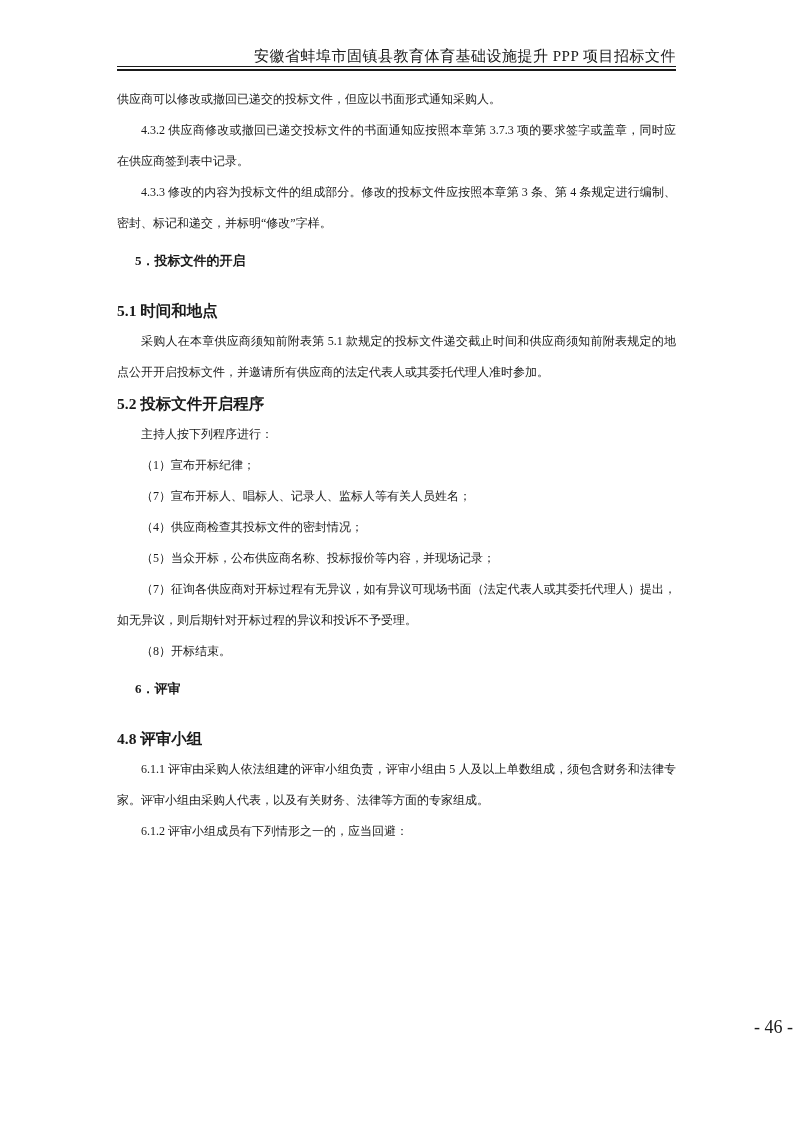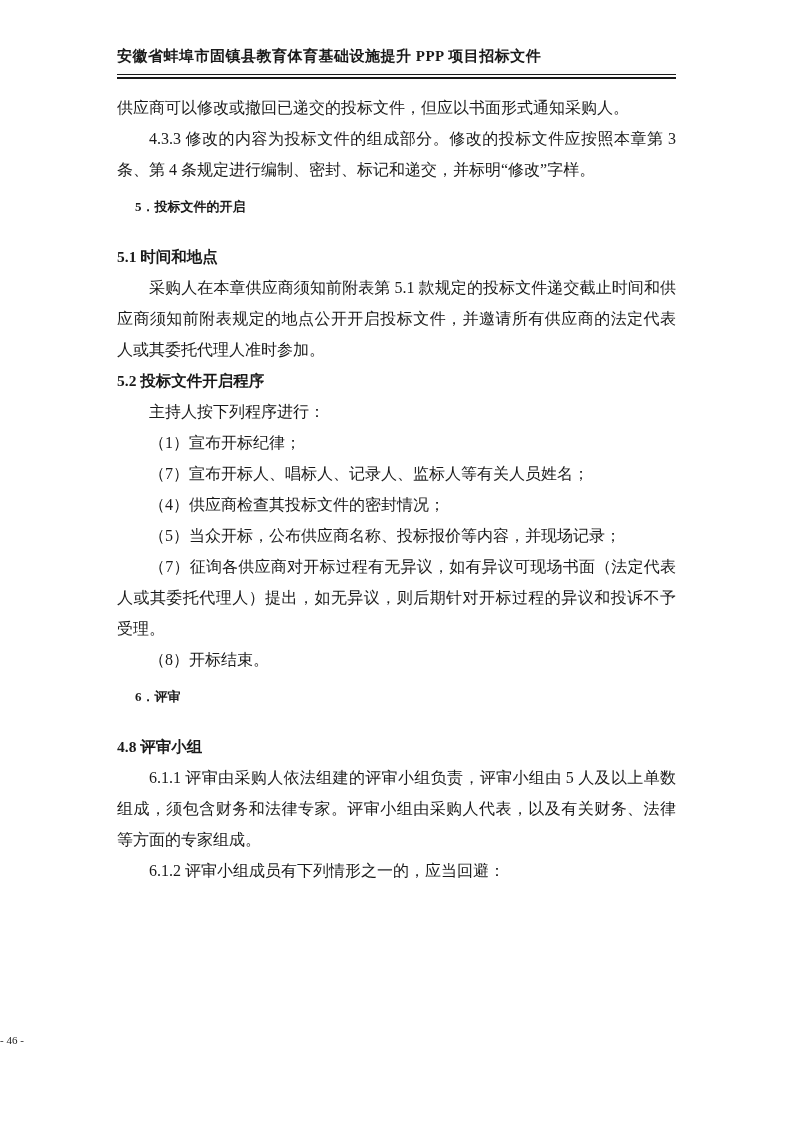--- a/index.html
+++ b/index.html
@@ -13,39 +13,39 @@
     height: 1122px;
     margin: 0 auto;
     background: #ffffff;
     box-sizing: border-box;
     padding: 46px 117px 0 117px;
     font-family: "Liberation Serif", "DejaVu Serif", serif;
     color: #1a1a1a;
     overflow: hidden;
   }
   .header {
-    text-align: left;
+    text-align: right;
     font-size: 15px;
-    font-weight: 700;
+    font-weight: 400;
     letter-spacing: 0.5px;
-    padding-bottom: 8px;
+    padding-bottom: 0;
     border-bottom: 1px solid #1a1a1a;
     line-height: 20px;
   }
   .header-rule {
     height: 0;
     border-bottom: 2px solid #1a1a1a;
     margin-top: 2px;
   }
   .content {
     margin-top: 13px;
   }
   .content p {
     margin: 0;
-    font-size: 16px;
+    font-size: 12px;
     line-height: 31px;
     text-align: justify;
     text-indent: 2em;
   }
   .content p.noindent {
     text-indent: 0;
   }
   .heading-1 {
     margin: 18px;
     margin-top: 6px;
@@ -56,40 +56,41 @@
   .heading-2 {
     margin: 0;
     font-size: 15.5px;
     font-weight: 700;
     line-height: 31px;
   }
   .footer {
     position: absolute;
     left: 0;
     right: 0;
-    bottom: 76px;
-    text-align: left;
-    font-size: 11px;
+    bottom: 84px;
+    text-align: right;
+    font-size: 18px;
     color: #1a1a1a;
   }
 </style>
 </head>
 <body>
 
 <div class="page">
 
   <div class="header">
     <span>安徽省蚌埠市固镇县教育体育基础设施提升 PPP 项目招标文件</span>
   </div>
   <div class="header-rule"></div>
 
   <div class="content">
 
     <p class="noindent">供应商可以修改或撤回已递交的投标文件，但应以书面形式通知采购人。</p>
 
+    <p>4.3.2 供应商修改或撤回已递交投标文件的书面通知应按照本章第 3.7.3 项的要求签字或盖章，同时应在供应商签到表中记录。</p>
 
     <p>4.3.3 修改的内容为投标文件的组成部分。修改的投标文件应按照本章第 3 条、第 4 条规定进行编制、密封、标记和递交，并标明“修改”字样。</p>
 
     <h2 class="heading-1">5．投标文件的开启</h2>
 
     <h3 class="heading-2">5.1 时间和地点</h3>
 
     <p>采购人在本章供应商须知前附表第 5.1 款规定的投标文件递交截止时间和供应商须知前附表规定的地点公开开启投标文件，并邀请所有供应商的法定代表人或其委托代理人准时参加。</p>
 
     <h3 class="heading-2">5.2 投标文件开启程序</h3>

